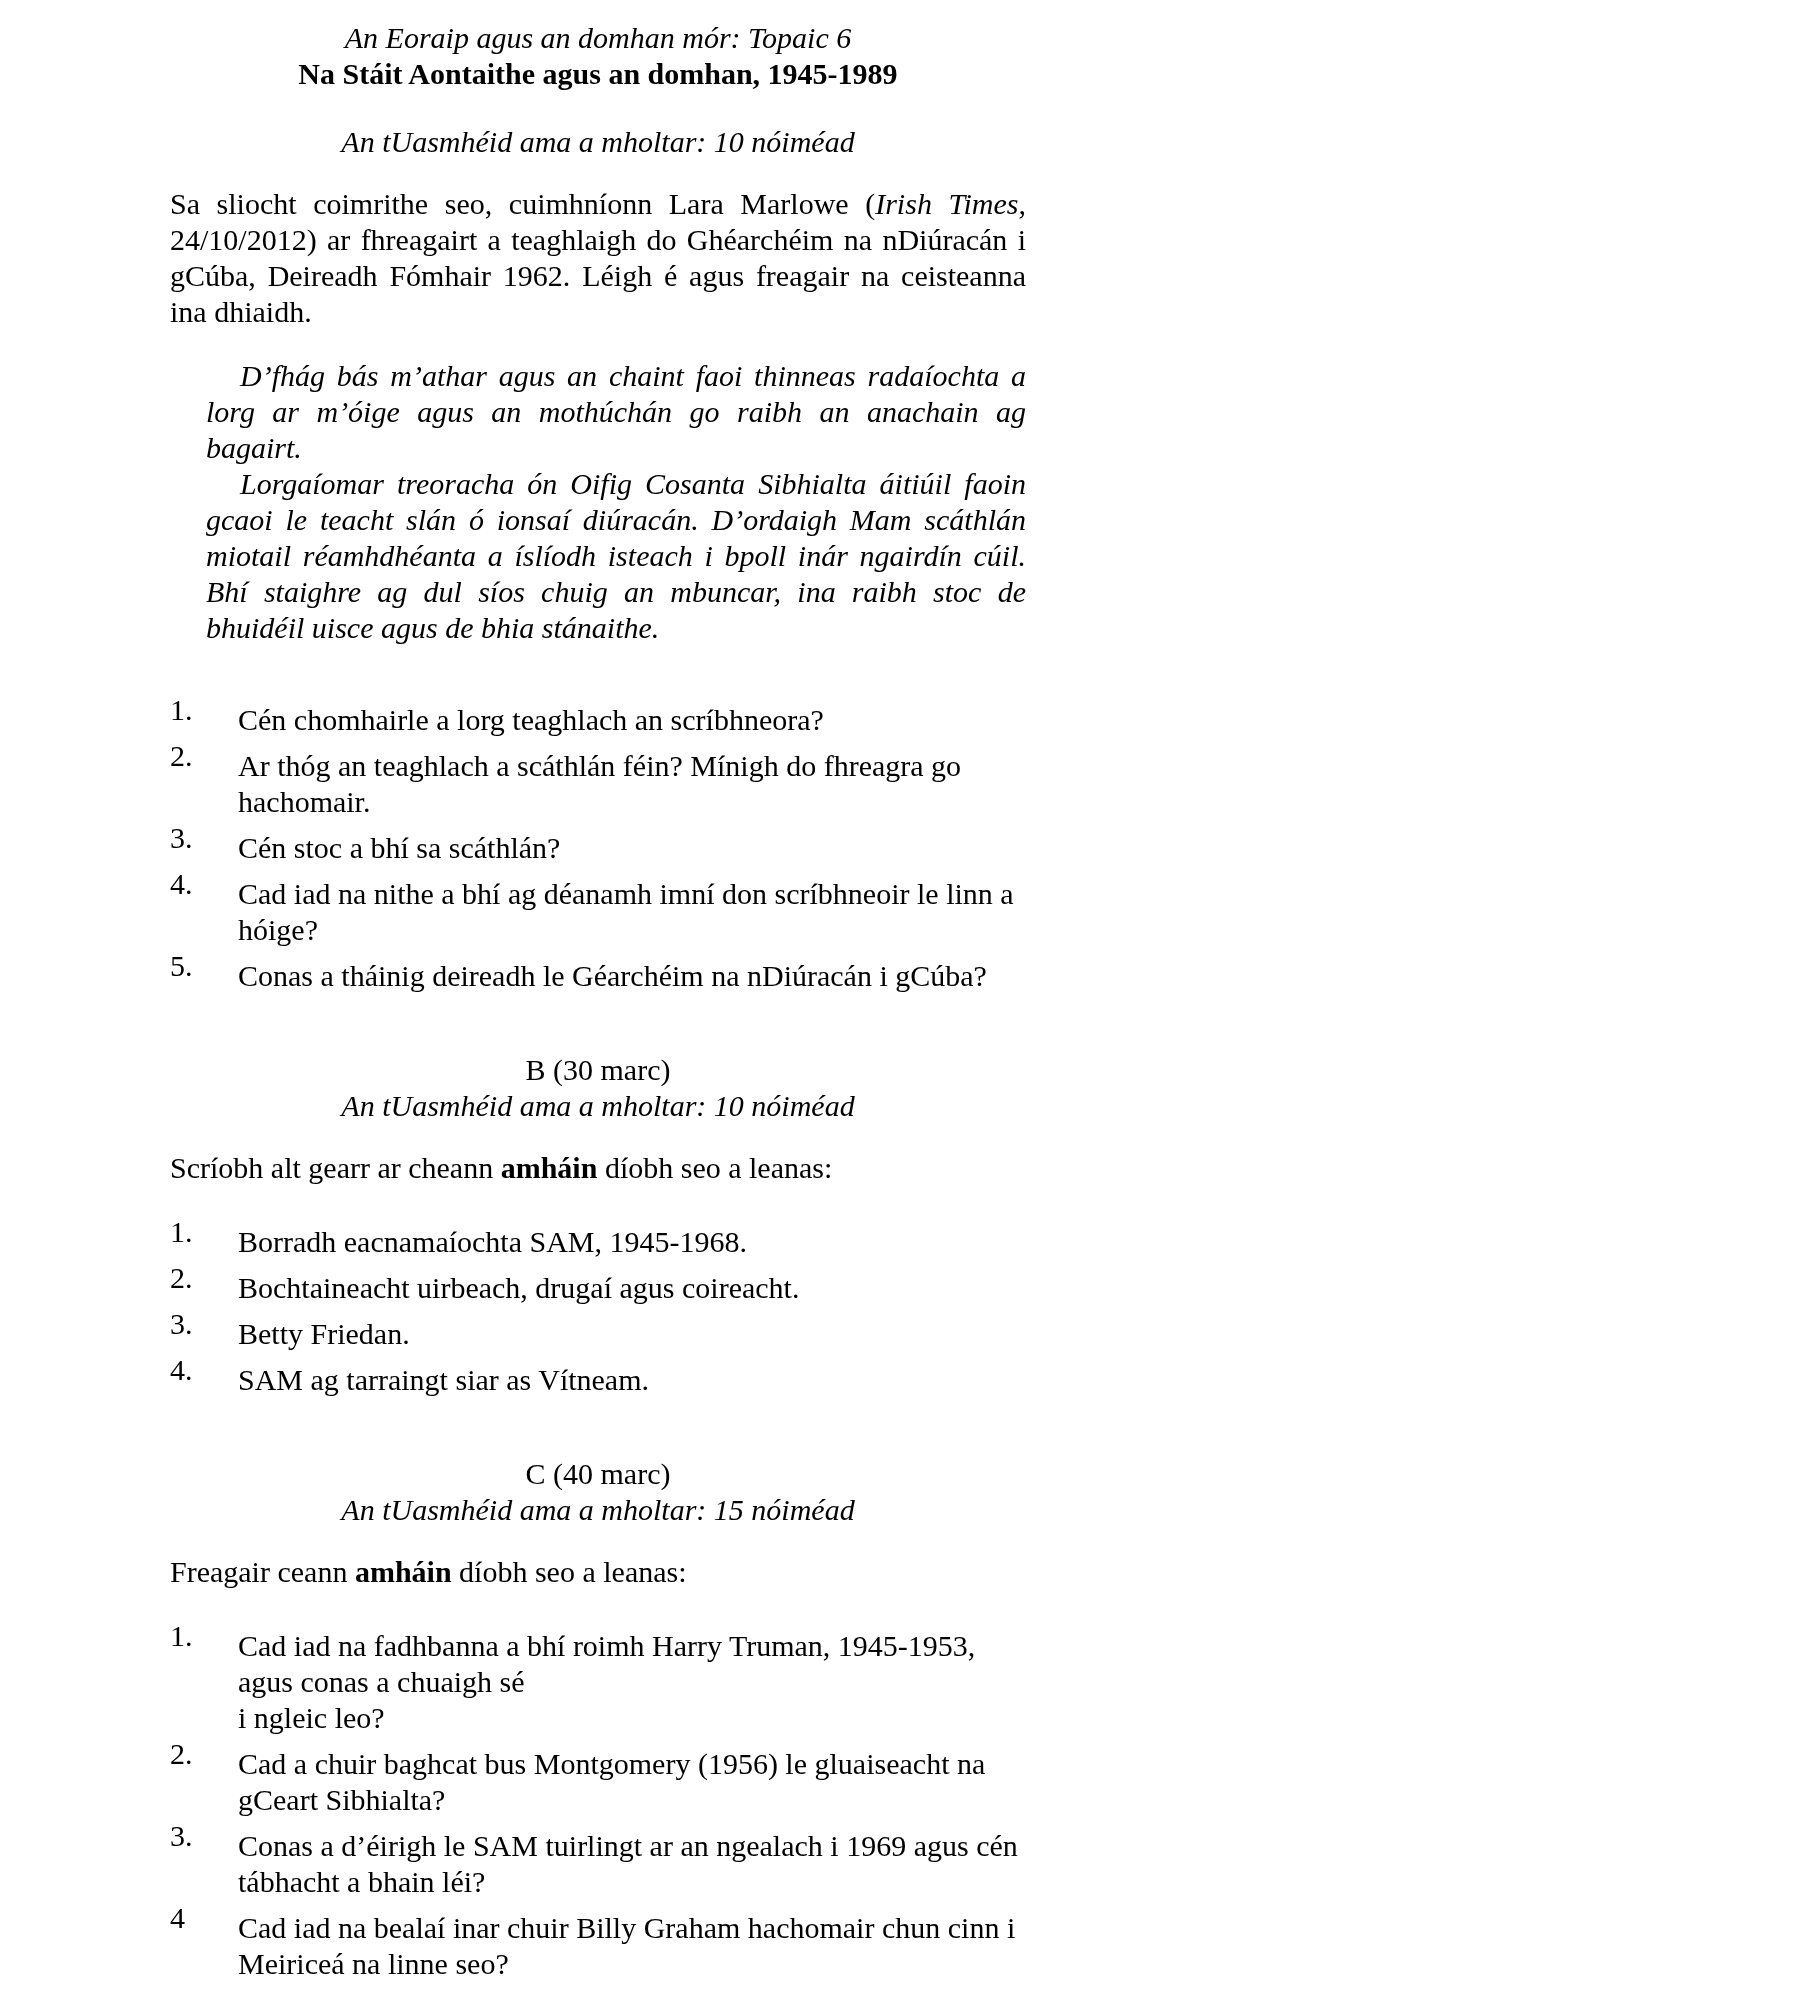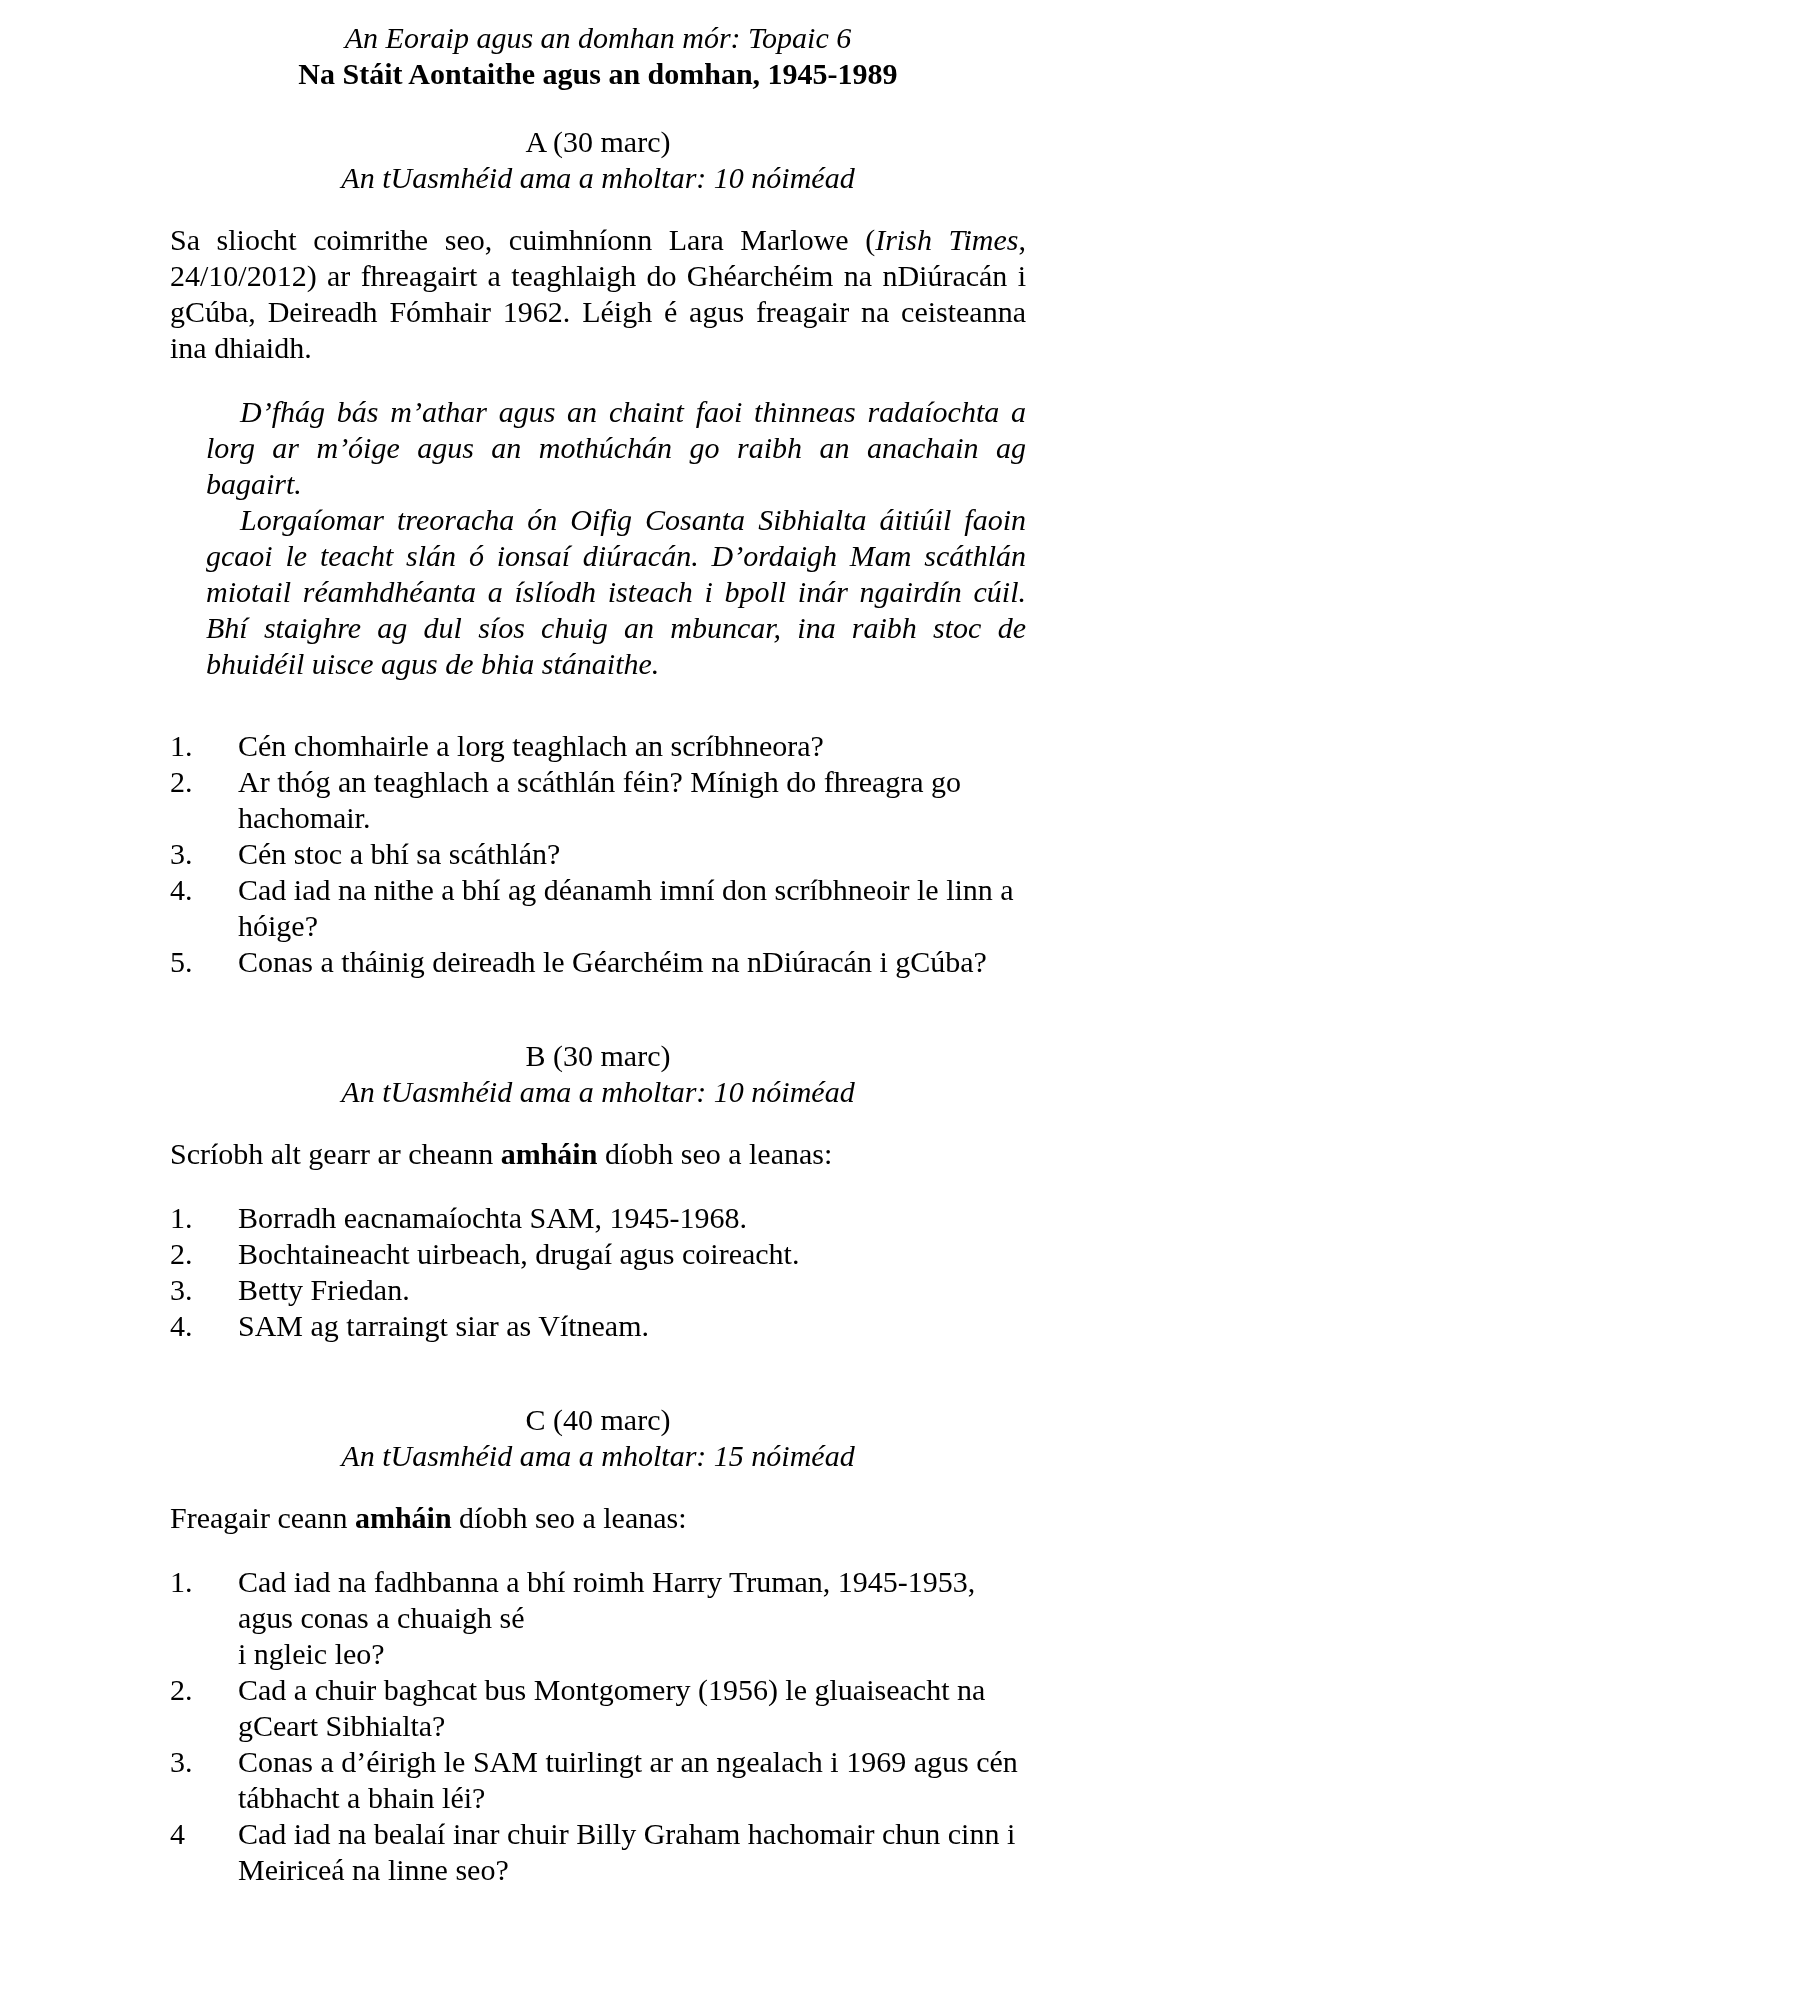--- a/index.html
+++ b/index.html
@@ -35,37 +35,36 @@
 
   .quote-block {
     margin: 0 0 46px 36px;
     text-align: justify;
   }
   .quote-block p { text-indent: 34px; }
 
   .q-list { }
   .q-row { display: flex; align-items: flex-start; }
   .q-num { flex: 0 0 68px; }
-  .q-text { flex: 1 1 auto; white-space: pre-line; }
+  .q-text { flex: 1 1 auto; white-space: pre-line; margin-top: 10px; }
 
   .instruction { margin: 0 0 28px 0; }
 </style>
 </head>
 <body>
 
 <div class="page">
 
   <div class="doc-header center">
     <div class="italic">An Eoraip agus an domhan mór: Topaic 6</div>
     <div class="bold">Na Stáit Aontaithe agus an domhan, 1945-1989</div>
   </div>
 
   <section>
     <div class="section-head center">
-      <div>A (30 marc)</div>
       <div class="italic">An tUasmhéid ama a mholtar: 10 nóiméad</div>
     </div>
 
     <p class="justify intro-para"><span>Sa sliocht coimrithe seo, cuimhníonn Lara Marlowe (</span><span class="italic">Irish Times</span><span>, 24/10/2012) ar fhreagairt a teaghlaigh do Ghéarchéim na nDiúracán i gCúba, Deireadh Fómhair 1962. Léigh é agus freagair na ceisteanna ina dhiaidh.</span></p>
 
     <div class="quote-block italic">
       <p>D’fhág bás m’athar agus an chaint faoi thinneas radaíochta a lorg ar m’óige agus an mothúchán go raibh an anachain ag bagairt.</p>
       <p>Lorgaíomar treoracha ón Oifig Cosanta Sibhialta áitiúil faoin gcaoi le teacht slán ó ionsaí diúracán. D’ordaigh Mam scáthlán miotail réamhdhéanta a íslíodh isteach i bpoll inár ngairdín cúil. Bhí staighre ag dul síos chuig an mbuncar, ina raibh stoc de bhuidéil uisce agus de bhia stánaithe.</p>
     </div>
 

